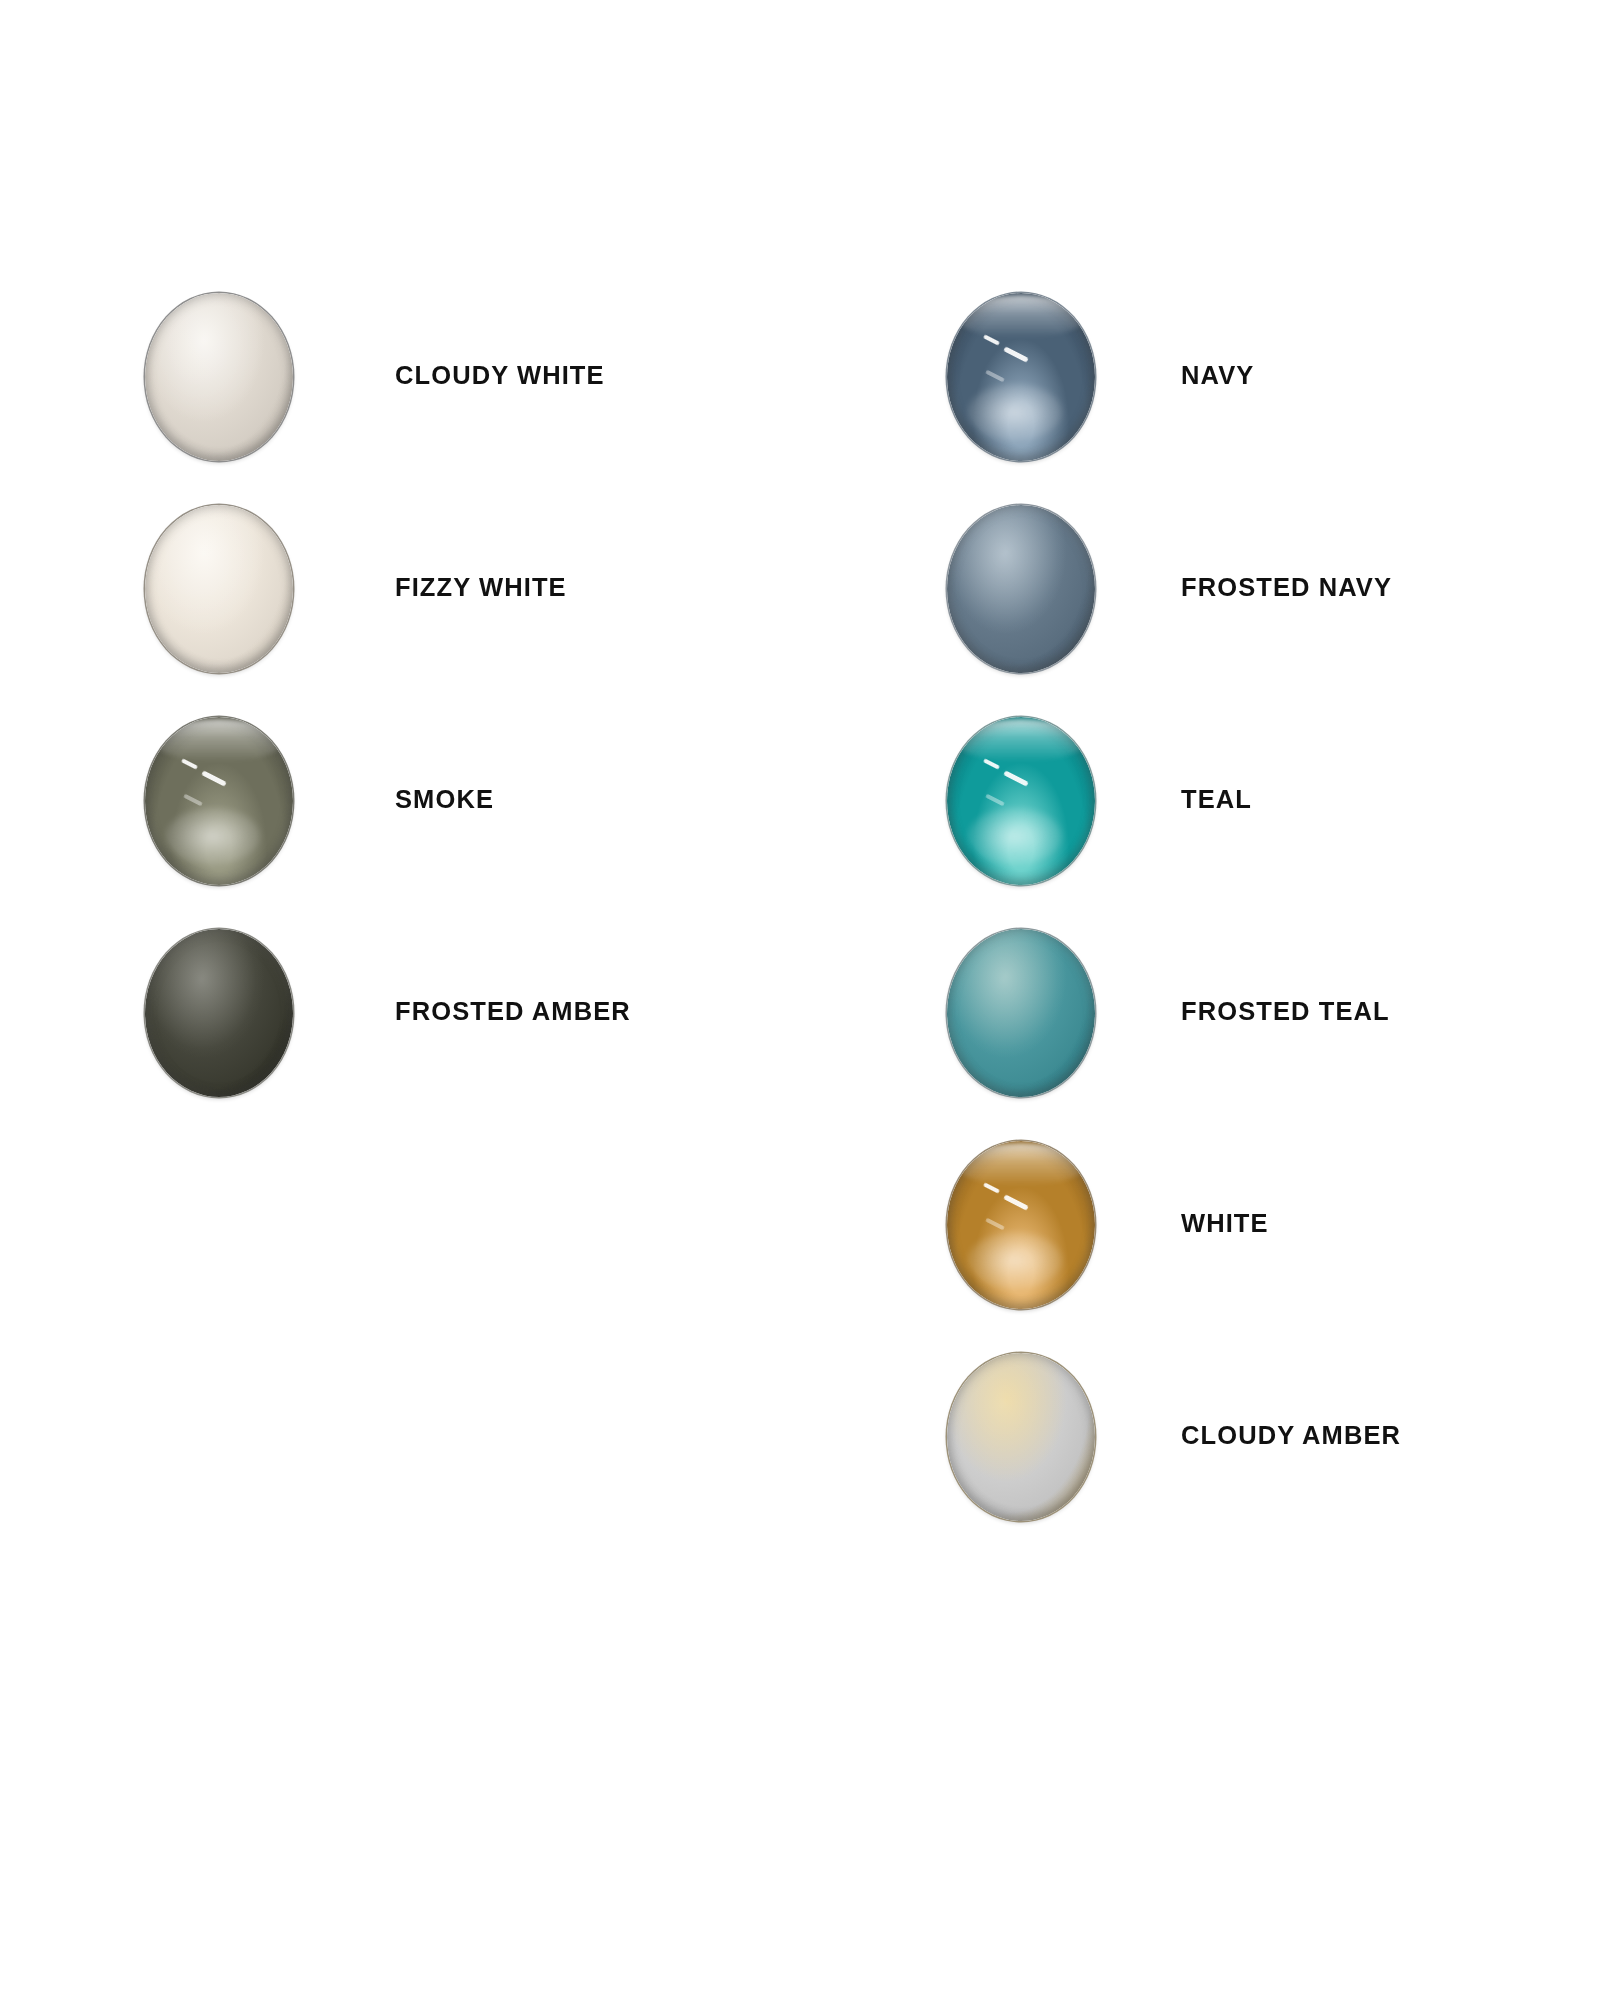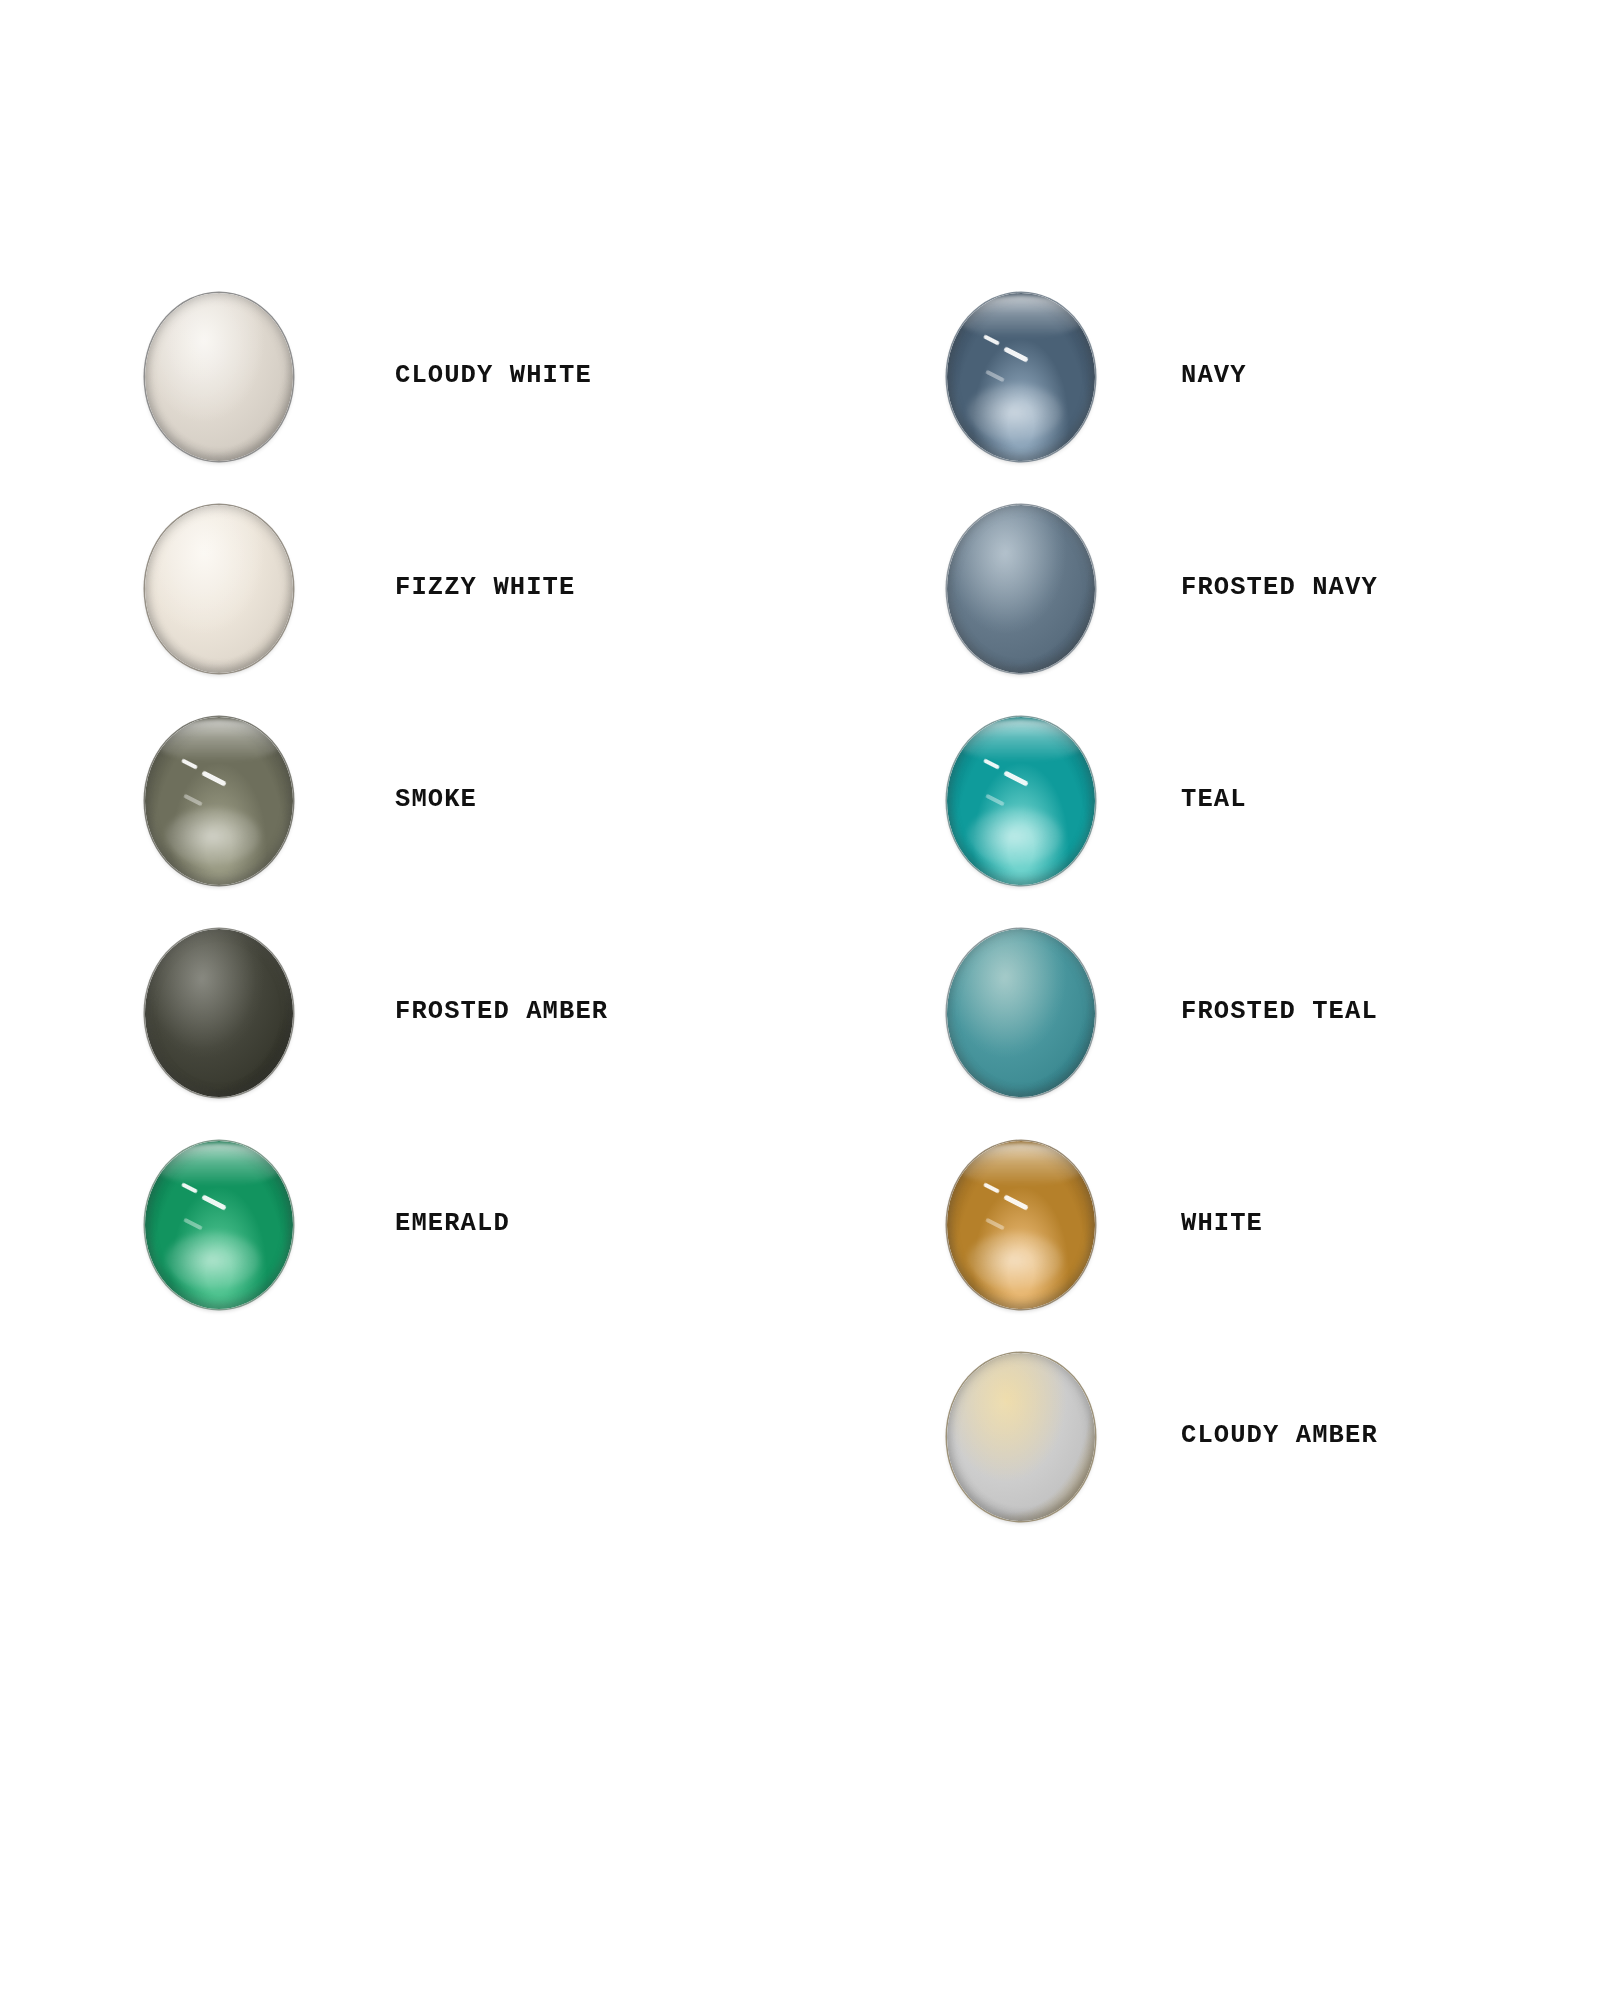--- a/index.html
+++ b/index.html
@@ -20,21 +20,20 @@
     height: 2000px;
     background: #ffffff;
   }
 
   .palette-grid {
     position: absolute;
     left: 0;
     top: 0;
     width: 1600px;
     height: 2000px;
-    font-family: Liberation Mono, monospace;
   }
 
   .swatch-column {
     position: absolute;
     top: 293px;
     width: 700px;
   }
   .swatch-column.col-left  { left: 145px; }
   .swatch-column.col-right { left: 947px; }
 
@@ -201,109 +200,93 @@
           <div class="swatch-disc" style="box-shadow: rgb(138, 138, 132) 0px 0px 0px 1.5px, rgba(0, 0, 0, 0.18) 0px 2px 4px;">
             <div class="disc-base" style="background: radial-gradient(at 40% 28%, rgb(85, 86, 74) 0%, rgb(58, 59, 48) 48%, rgb(58, 59, 48) 66%, rgb(29, 30, 24) 100%);"></div>
             <div class="disc-finish">
                 <div class="disc-matte-shade"></div>
               </div>
             <div class="disc-rim"></div>
           </div>
         </div>
         <div class="swatch-label">FROSTED AMBER</div>
       </div>
-      <div class="swatch-row">
-        <div class="swatch-disc-wrap">
-          <div class="swatch-disc" style="box-shadow: rgb(127, 155, 140) 0px 0px 0px 1.5px, rgba(0, 0, 0, 0.18) 0px 2px 4px;">
-            <div class="disc-base" style="background: radial-gradient(at 50% 78%, rgb(79, 195, 144) 0%, rgb(79, 195, 144) 12%, rgb(18, 148, 95) 46%, rgb(18, 148, 95) 62%, rgb(4, 92, 58) 100%);"></div>
+    </div>
+
+    <div class="swatch-column col-right">
+      <div class="swatch-row">
+        <div class="swatch-disc-wrap">
+          <div class="swatch-disc" style="box-shadow: rgb(126, 138, 149) 0px 0px 0px 1.5px, rgba(0, 0, 0, 0.18) 0px 2px 4px;">
+            <div class="disc-base" style="background: radial-gradient(at 50% 78%, rgb(142, 166, 187) 0%, rgb(142, 166, 187) 12%, rgb(74, 97, 118) 46%, rgb(74, 97, 118) 62%, rgb(42, 59, 77) 100%);"></div>
             <div class="disc-finish">
                 <div class="disc-gloss-top"></div>
                 <div class="disc-gloss-bottom"></div>
                 <div class="spec-dash d1"></div>
                 <div class="spec-dash d2"></div>
                 <div class="spec-dash d3"></div>
               </div>
             <div class="disc-rim"></div>
           </div>
         </div>
-        <div class="swatch-label">EMERALD</div>
-      </div>
-    </div>
-
-    <div class="swatch-column col-right">
-      <div class="swatch-row">
-        <div class="swatch-disc-wrap">
-          <div class="swatch-disc" style="box-shadow: rgb(126, 138, 149) 0px 0px 0px 1.5px, rgba(0, 0, 0, 0.18) 0px 2px 4px;">
-            <div class="disc-base" style="background: radial-gradient(at 50% 78%, rgb(142, 166, 187) 0%, rgb(142, 166, 187) 12%, rgb(74, 97, 118) 46%, rgb(74, 97, 118) 62%, rgb(42, 59, 77) 100%);"></div>
+        <div class="swatch-label">NAVY</div>
+      </div>
+      <div class="swatch-row">
+        <div class="swatch-disc-wrap">
+          <div class="swatch-disc" style="box-shadow: rgb(141, 150, 158) 0px 0px 0px 1.5px, rgba(0, 0, 0, 0.18) 0px 2px 4px;">
+            <div class="disc-base" style="background: radial-gradient(at 40% 28%, rgb(147, 167, 182) 0%, rgb(92, 113, 131) 48%, rgb(92, 113, 131) 66%, rgb(58, 76, 91) 100%);"></div>
+            <div class="disc-finish">
+                <div class="disc-matte-shade"></div>
+              </div>
+            <div class="disc-rim"></div>
+          </div>
+        </div>
+        <div class="swatch-label">FROSTED NAVY</div>
+      </div>
+      <div class="swatch-row">
+        <div class="swatch-disc-wrap">
+          <div class="swatch-disc" style="box-shadow: rgb(127, 156, 156) 0px 0px 0px 1.5px, rgba(0, 0, 0, 0.18) 0px 2px 4px;">
+            <div class="disc-base" style="background: radial-gradient(at 50% 78%, rgb(111, 211, 205) 0%, rgb(111, 211, 205) 12%, rgb(15, 155, 155) 46%, rgb(15, 155, 155) 62%, rgb(4, 104, 109) 100%);"></div>
             <div class="disc-finish">
                 <div class="disc-gloss-top"></div>
                 <div class="disc-gloss-bottom"></div>
                 <div class="spec-dash d1"></div>
                 <div class="spec-dash d2"></div>
                 <div class="spec-dash d3"></div>
               </div>
             <div class="disc-rim"></div>
           </div>
         </div>
-        <div class="swatch-label">NAVY</div>
-      </div>
-      <div class="swatch-row">
-        <div class="swatch-disc-wrap">
-          <div class="swatch-disc" style="box-shadow: rgb(141, 150, 158) 0px 0px 0px 1.5px, rgba(0, 0, 0, 0.18) 0px 2px 4px;">
-            <div class="disc-base" style="background: radial-gradient(at 40% 28%, rgb(147, 167, 182) 0%, rgb(92, 113, 131) 48%, rgb(92, 113, 131) 66%, rgb(58, 76, 91) 100%);"></div>
-            <div class="disc-finish">
-                <div class="disc-matte-shade"></div>
-              </div>
-            <div class="disc-rim"></div>
-          </div>
-        </div>
-        <div class="swatch-label">FROSTED NAVY</div>
-      </div>
-      <div class="swatch-row">
-        <div class="swatch-disc-wrap">
-          <div class="swatch-disc" style="box-shadow: rgb(127, 156, 156) 0px 0px 0px 1.5px, rgba(0, 0, 0, 0.18) 0px 2px 4px;">
-            <div class="disc-base" style="background: radial-gradient(at 50% 78%, rgb(111, 211, 205) 0%, rgb(111, 211, 205) 12%, rgb(15, 155, 155) 46%, rgb(15, 155, 155) 62%, rgb(4, 104, 109) 100%);"></div>
+        <div class="swatch-label">TEAL</div>
+      </div>
+      <div class="swatch-row">
+        <div class="swatch-disc-wrap">
+          <div class="swatch-disc" style="box-shadow: rgb(140, 154, 157) 0px 0px 0px 1.5px, rgba(0, 0, 0, 0.18) 0px 2px 4px;">
+            <div class="disc-base" style="background: radial-gradient(at 40% 28%, rgb(126, 180, 178) 0%, rgb(63, 145, 153) 48%, rgb(63, 145, 153) 66%, rgb(31, 107, 119) 100%);"></div>
+            <div class="disc-finish">
+                <div class="disc-matte-shade"></div>
+              </div>
+            <div class="disc-rim"></div>
+          </div>
+        </div>
+        <div class="swatch-label">FROSTED TEAL</div>
+      </div>
+      <div class="swatch-row">
+        <div class="swatch-disc-wrap">
+          <div class="swatch-disc" style="box-shadow: rgb(153, 138, 114) 0px 0px 0px 1.5px, rgba(0, 0, 0, 0.18) 0px 2px 4px;">
+            <div class="disc-base" style="background: radial-gradient(at 50% 78%, rgb(232, 184, 115) 0%, rgb(232, 184, 115) 12%, rgb(181, 128, 42) 46%, rgb(181, 128, 42) 62%, rgb(125, 84, 23) 100%);"></div>
             <div class="disc-finish">
                 <div class="disc-gloss-top"></div>
                 <div class="disc-gloss-bottom"></div>
                 <div class="spec-dash d1"></div>
                 <div class="spec-dash d2"></div>
                 <div class="spec-dash d3"></div>
               </div>
             <div class="disc-rim"></div>
           </div>
         </div>
-        <div class="swatch-label">TEAL</div>
-      </div>
-      <div class="swatch-row">
-        <div class="swatch-disc-wrap">
-          <div class="swatch-disc" style="box-shadow: rgb(140, 154, 157) 0px 0px 0px 1.5px, rgba(0, 0, 0, 0.18) 0px 2px 4px;">
-            <div class="disc-base" style="background: radial-gradient(at 40% 28%, rgb(126, 180, 178) 0%, rgb(63, 145, 153) 48%, rgb(63, 145, 153) 66%, rgb(31, 107, 119) 100%);"></div>
-            <div class="disc-finish">
-                <div class="disc-matte-shade"></div>
-              </div>
-            <div class="disc-rim"></div>
-          </div>
-        </div>
-        <div class="swatch-label">FROSTED TEAL</div>
-      </div>
-      <div class="swatch-row">
-        <div class="swatch-disc-wrap">
-          <div class="swatch-disc" style="box-shadow: rgb(153, 138, 114) 0px 0px 0px 1.5px, rgba(0, 0, 0, 0.18) 0px 2px 4px;">
-            <div class="disc-base" style="background: radial-gradient(at 50% 78%, rgb(232, 184, 115) 0%, rgb(232, 184, 115) 12%, rgb(181, 128, 42) 46%, rgb(181, 128, 42) 62%, rgb(125, 84, 23) 100%);"></div>
-            <div class="disc-finish">
-                <div class="disc-gloss-top"></div>
-                <div class="disc-gloss-bottom"></div>
-                <div class="spec-dash d1"></div>
-                <div class="spec-dash d2"></div>
-                <div class="spec-dash d3"></div>
-              </div>
-            <div class="disc-rim"></div>
-          </div>
-        </div>
         <div class="swatch-label">WHITE</div>
       </div>
       <div class="swatch-row">
         <div class="swatch-disc-wrap">
           <div class="swatch-disc" style="box-shadow: rgb(157, 146, 121) 0px 0px 0px 1.5px, rgba(0, 0, 0, 0.18) 0px 2px 4px;">
             <div class="disc-base" style="background: radial-gradient(at 40% 28%, rgb(232, 207, 140) 0%, rgb(204, 204, 204) 48%, rgb(204, 204, 204) 66%, rgb(168, 131, 47) 100%);"></div>
             <div class="disc-finish">
                 <div class="disc-matte-shade"></div>
               </div>
             <div class="disc-rim"></div>

